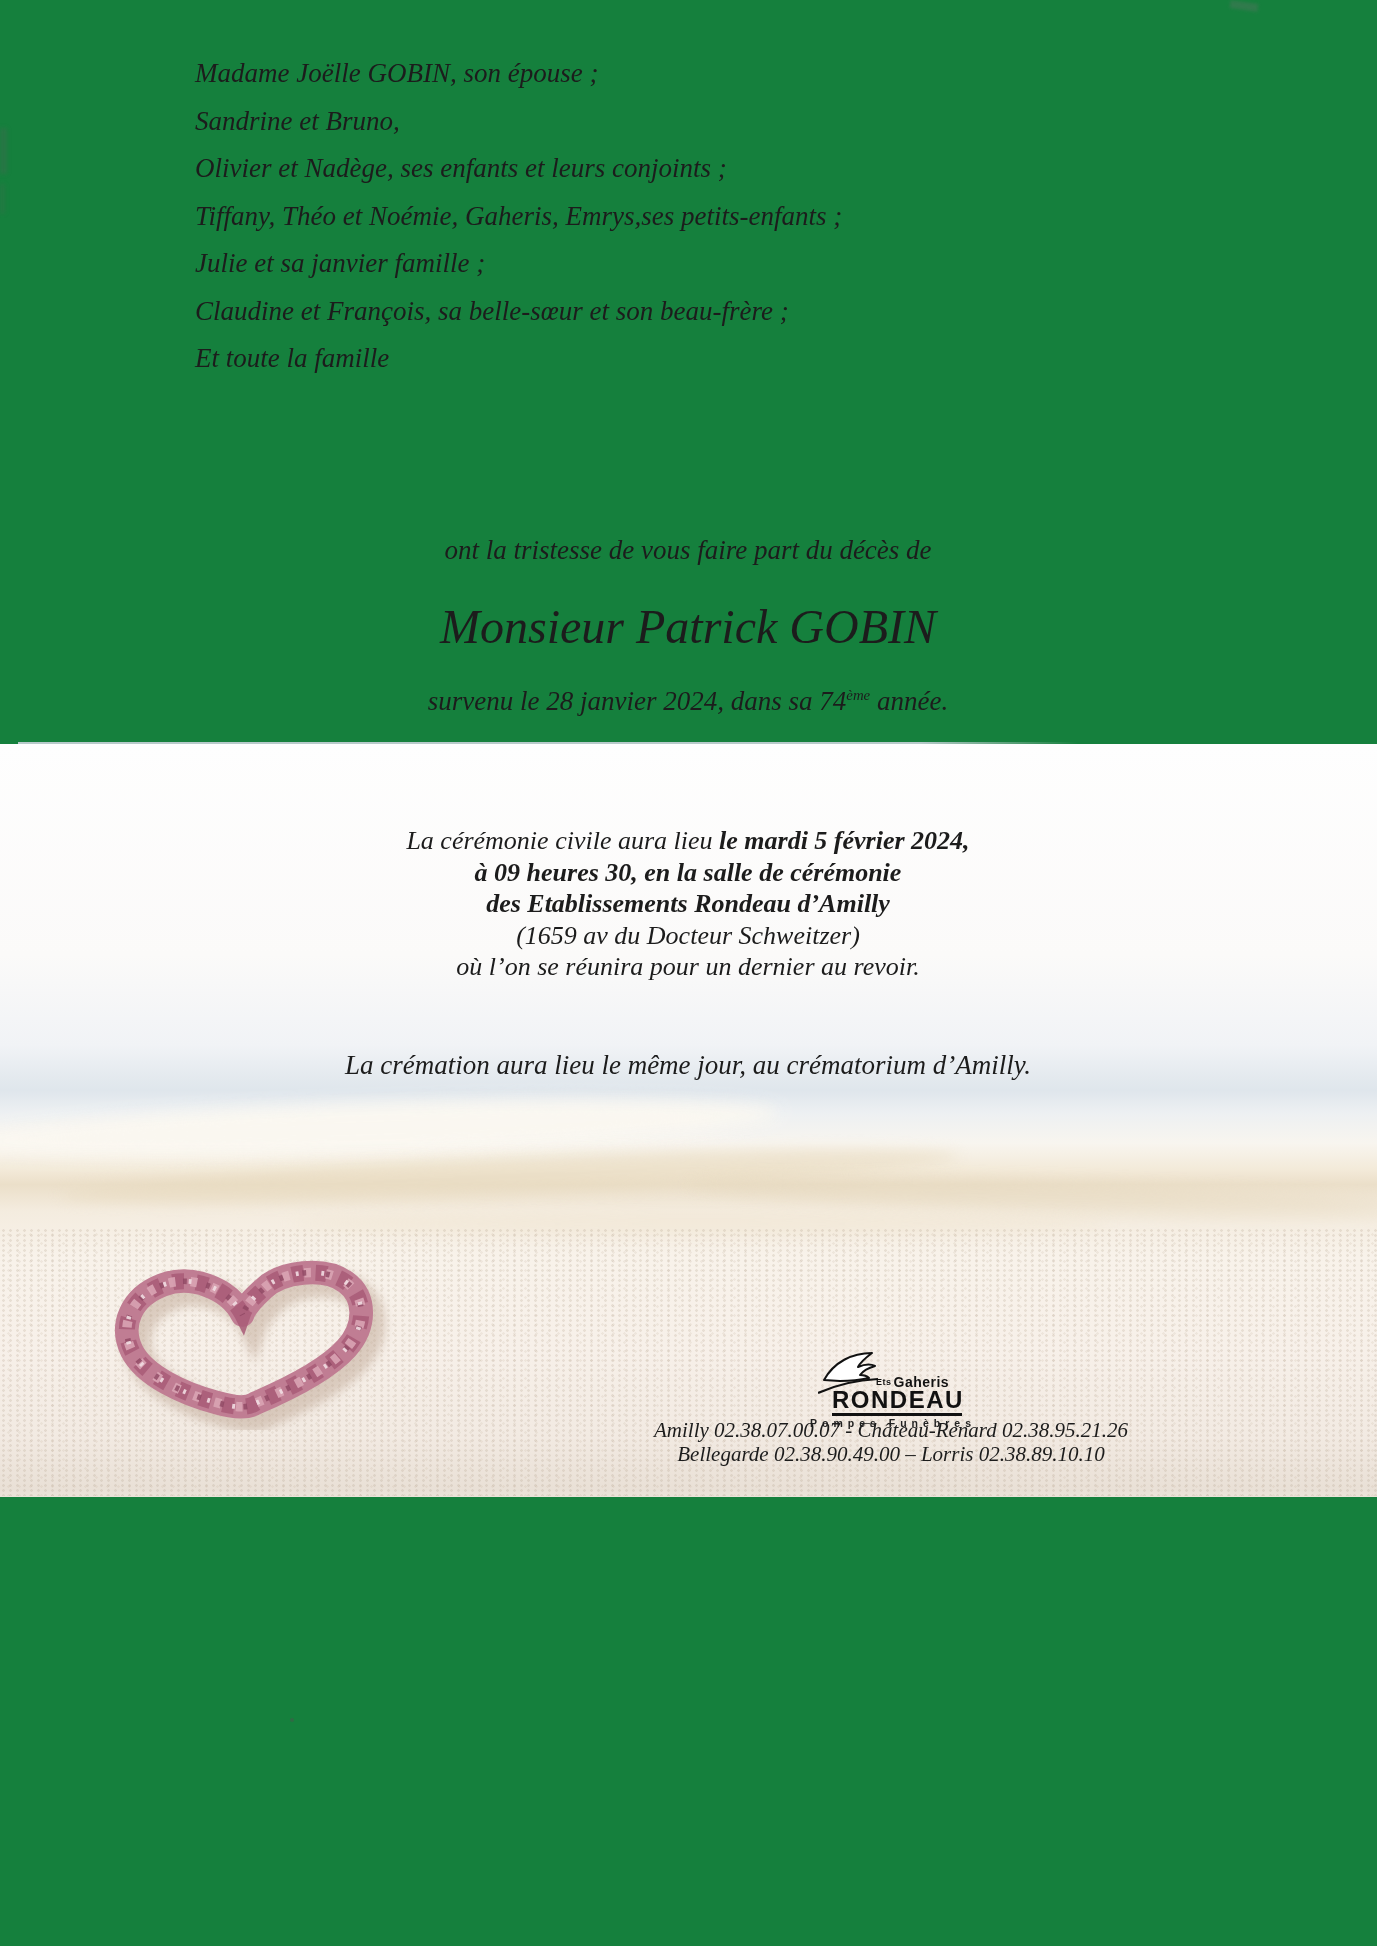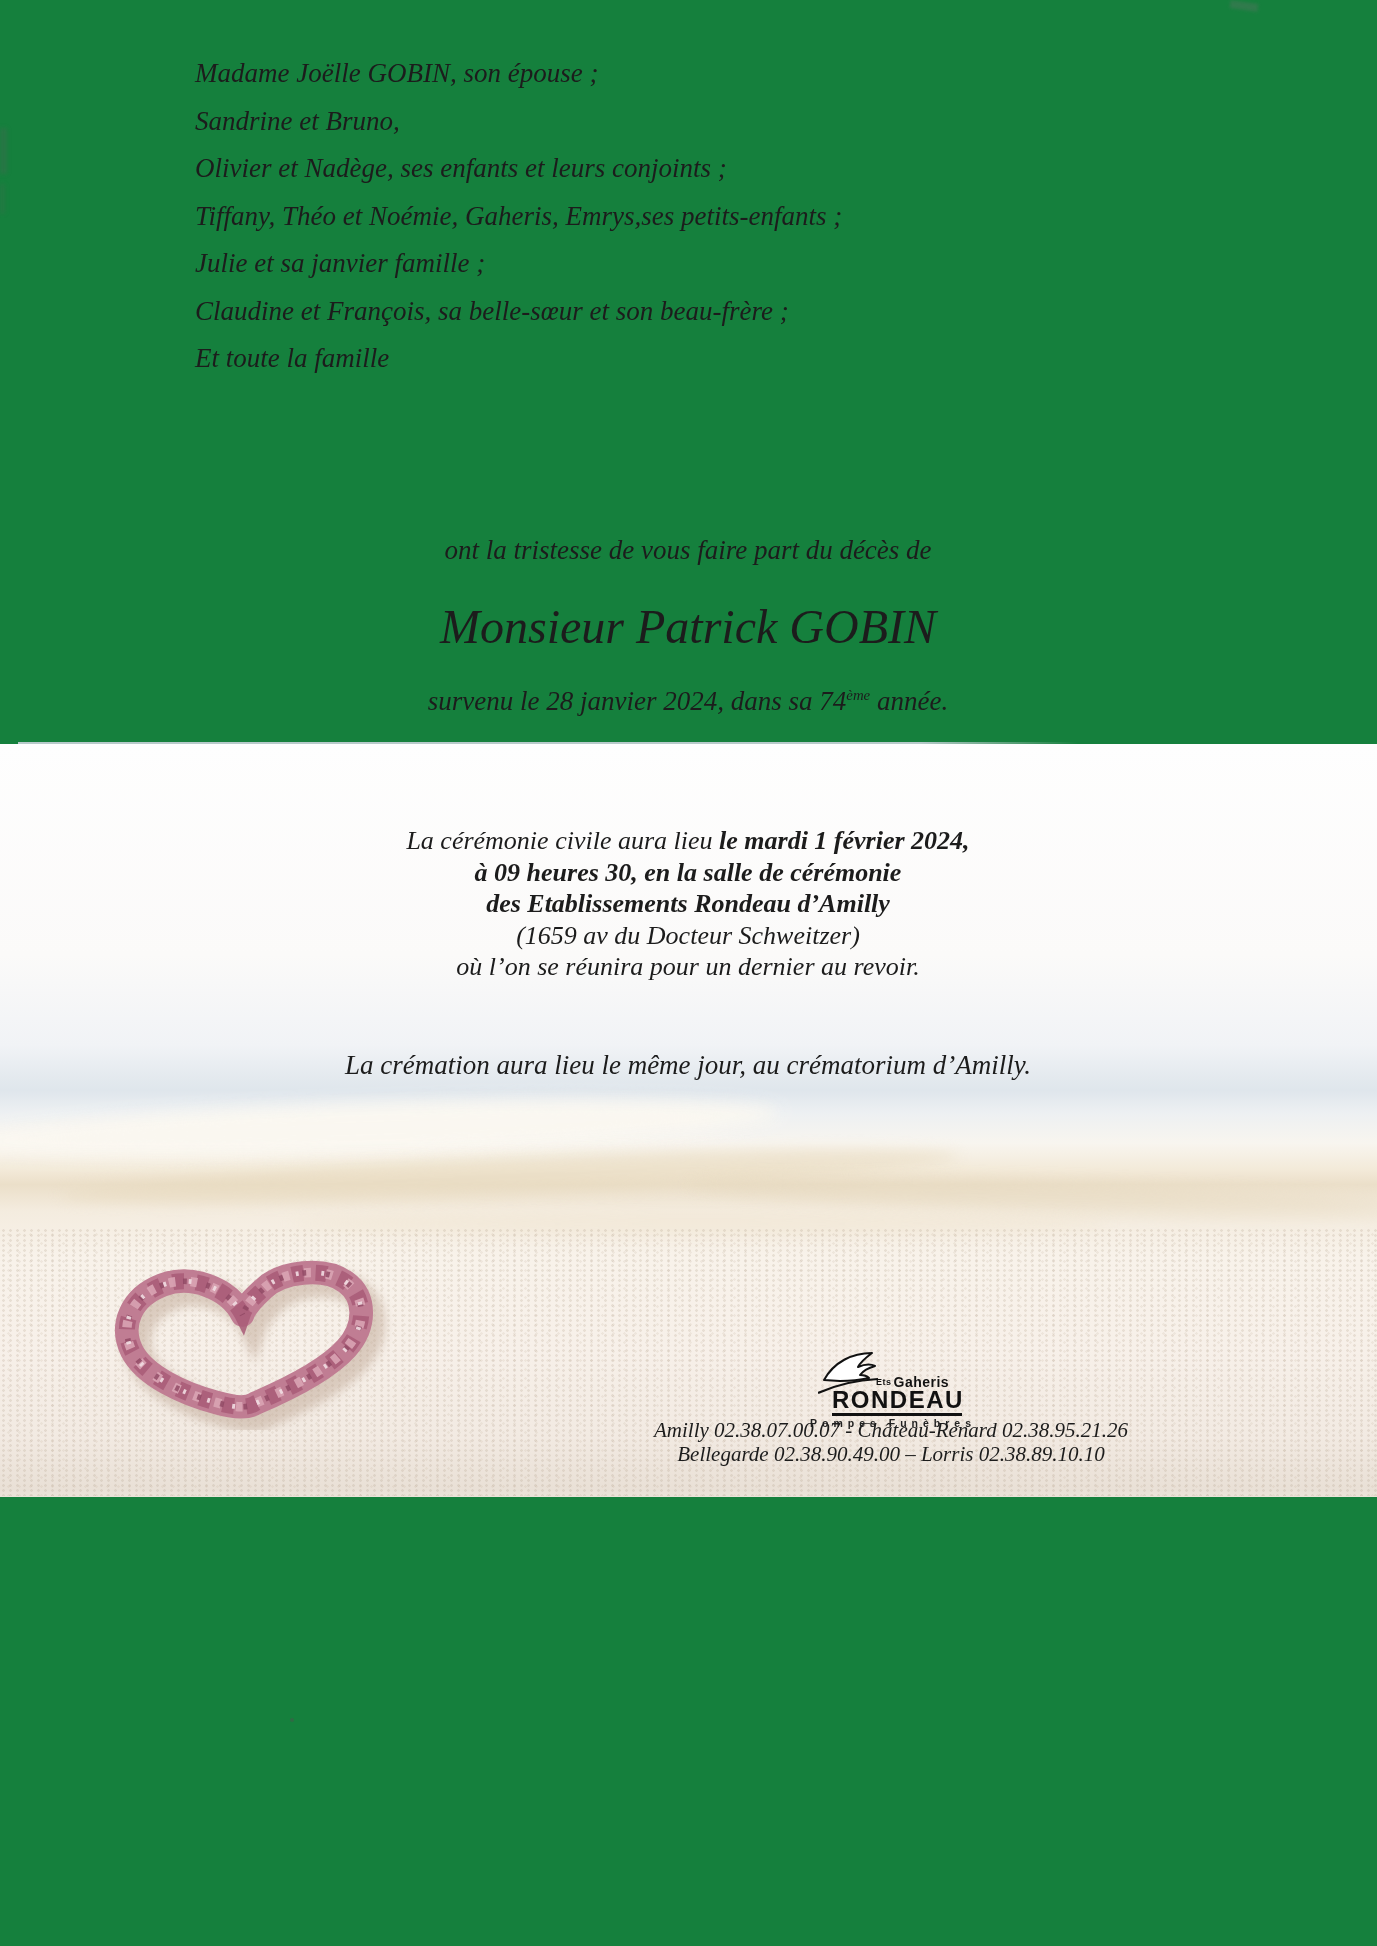--- a/index.html
+++ b/index.html
@@ -105,21 +105,21 @@
     <div>Julie et sa janvier famille ;</div>
     <div>Claudine et François, sa belle-sœur et son beau-frère ;</div>
     <div>Et toute la famille</div>
   </div>
 
   <div class="txt center-block intro">ont la tristesse de vous faire part du décès de</div>
   <div class="txt center-block name">Monsieur Patrick GOBIN</div>
   <div class="txt center-block survenu"><span>survenu le 28 janvier 2024, dans sa 74</span><sup>ème</sup><span> année.</span></div>
 
   <div class="txt center-block ceremony">
-    <div><span>La cérémonie civile aura lieu </span><span class="b">le mardi 1 février 2024,</span></div>
+    <div><span>La cérémonie civile aura lieu </span><span class="b">le mardi 5 février 2024,</span></div>
     <div class="b">à 09 heures 30, en la salle de cérémonie</div>
     <div class="b">des Etablissements Rondeau d’Amilly</div>
     <div>(1659 av du Docteur Schweitzer)</div>
     <div>où l’on se réunira pour un dernier au revoir.</div>
   </div>
 
   <div class="txt center-block cremation">La crémation aura lieu le même jour, au crématorium d’Amilly.</div>
 
   <svg class="heart-svg" viewBox="0 0 330 180" xmlns="http://www.w3.org/2000/svg">
     <defs>

